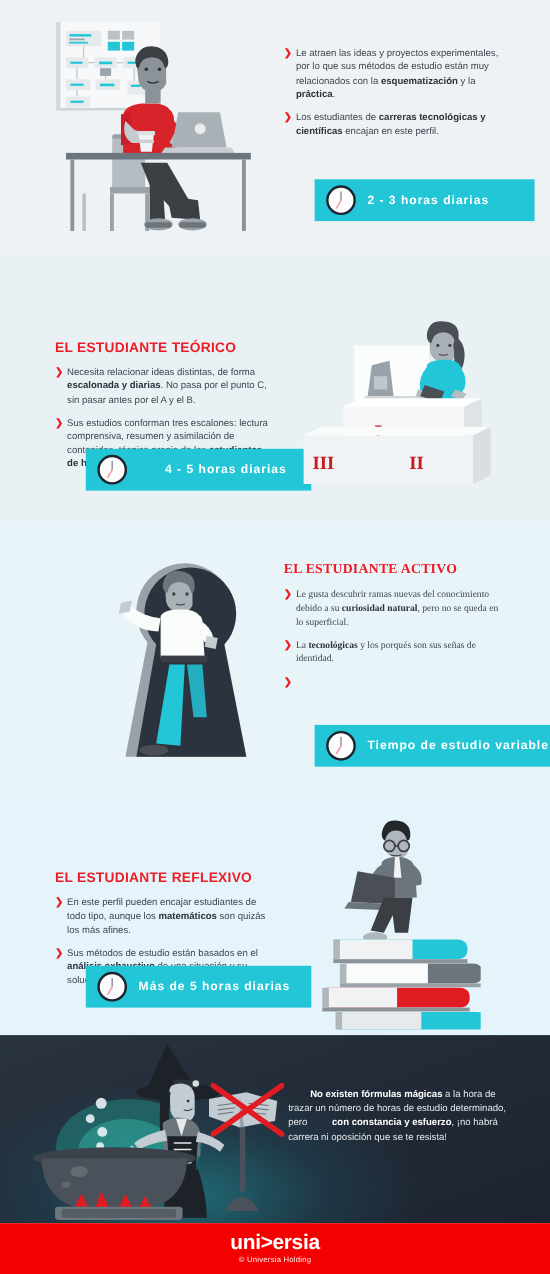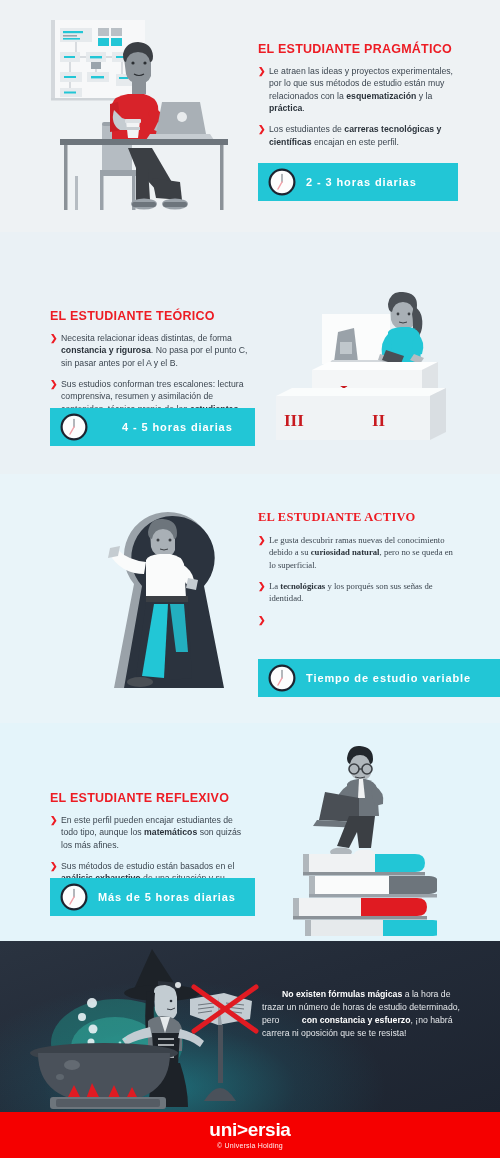--- a/index.html
+++ b/index.html
@@ -61,20 +61,21 @@
   .bullet b { font-weight: bold; color: #2b333b; }
 
   
   .badge {
     position: absolute;
     height: 38px;
     background: #22c6d6;
     display: flex;
     align-items: center;
     padding-left: 10px;
+    margin-left: 28px;
   }
   .badge .clock { flex: 0 0 auto; margin-right: 10px; }
   .badge .btxt {
     color: #ffffff;
     font-size: 11px;
     font-weight: bold;
     letter-spacing: 0.9px;
     white-space: nowrap;
   }
 
@@ -199,36 +200,35 @@
     <path d="M122 84 L160 84 L166 116 L116 116 Z" fill="#a9b0b6"></path>
     <circle cx="142" cy="99" r="5" fill="#e8ebed"></circle>
     <path d="M110 116 L170 116 L174 122 L106 122 Z" fill="#c6ccd1"></path>
 
     <rect x="20" y="121" width="168" height="6" fill="#6d757c"></rect>
     <rect x="24" y="127" width="3.5" height="65" fill="#8b9298"></rect>
     <rect x="180" y="127" width="3.5" height="65" fill="#8b9298"></rect>
   </svg>
 
   <div class="textblock tb-right" style="top:42px;">
-    <div class="sec-title">EL ESTUDIANTE PRAGMÁTICO</div>
     <div class="bullet"><span class="chev">❯</span><span>Le atraen las ideas y proyectos experimentales, por lo que sus métodos de estudio están muy relacionados con la <b>esquematización</b> y la <b>práctica</b>.</span></div>
     <div class="bullet"><span class="chev">❯</span><span>Los estudiantes de <b>carreras tecnológicas y científicas</b> encajan en este perfil.</span></div>
   </div>
   <div class="badge" style="left:258px; top:163px; width:200px;">
     <svg class="clock" width="28" height="28" viewBox="0 0 28 28">
       <circle cx="14" cy="14" r="12.4" fill="#fdfdfd" stroke="#1d2430" stroke-width="2.2"></circle>
       <line x1="14" y1="14" x2="14" y2="6.5" stroke="#8b9298" stroke-width="1.3" stroke-linecap="round"></line>
       <line x1="14" y1="14" x2="10" y2="21" stroke="#f2a0a8" stroke-width="1.5" stroke-linecap="round"></line>
     </svg>
     <span class="btxt">2 - 3 horas diarias</span>
   </div>
 
   <div class="textblock tb-left" style="top:270px;">
     <div class="sec-title">EL ESTUDIANTE TEÓRICO</div>
-    <div class="bullet"><span class="chev">❯</span><span>Necesita relacionar ideas distintas, de forma <b>constancia y rigurosa</b>. No pasa por el punto C, sin pasar antes por el A y el B.</span></div>
+    <div class="bullet"><span class="chev">❯</span><span>Necesita relacionar ideas distintas, de forma <b>escalonada y diarias</b>. No pasa por el punto C, sin pasar antes por el A y el B.</span></div>
     <div class="bullet"><span class="chev">❯</span><span>Sus estudios conforman tres escalones: lectura comprensiva, resumen y asimilación de contenidos, técnica propia de los <b>estudiantes de historia</b>.</span></div>
   </div>
   <div class="badge" style="left:50px; top:408px; width:205px;gap:24px;">
     <svg class="clock" width="28" height="28" viewBox="0 0 28 28">
       <circle cx="14" cy="14" r="12.4" fill="#fdfdfd" stroke="#1d2430" stroke-width="2.2"></circle>
       <line x1="14" y1="14" x2="14" y2="6.5" stroke="#8b9298" stroke-width="1.3" stroke-linecap="round"></line>
       <line x1="14" y1="14" x2="10" y2="21" stroke="#f2a0a8" stroke-width="1.5" stroke-linecap="round"></line>
     </svg>
     <span class="btxt">4 - 5 horas diarias</span>
   </div>

